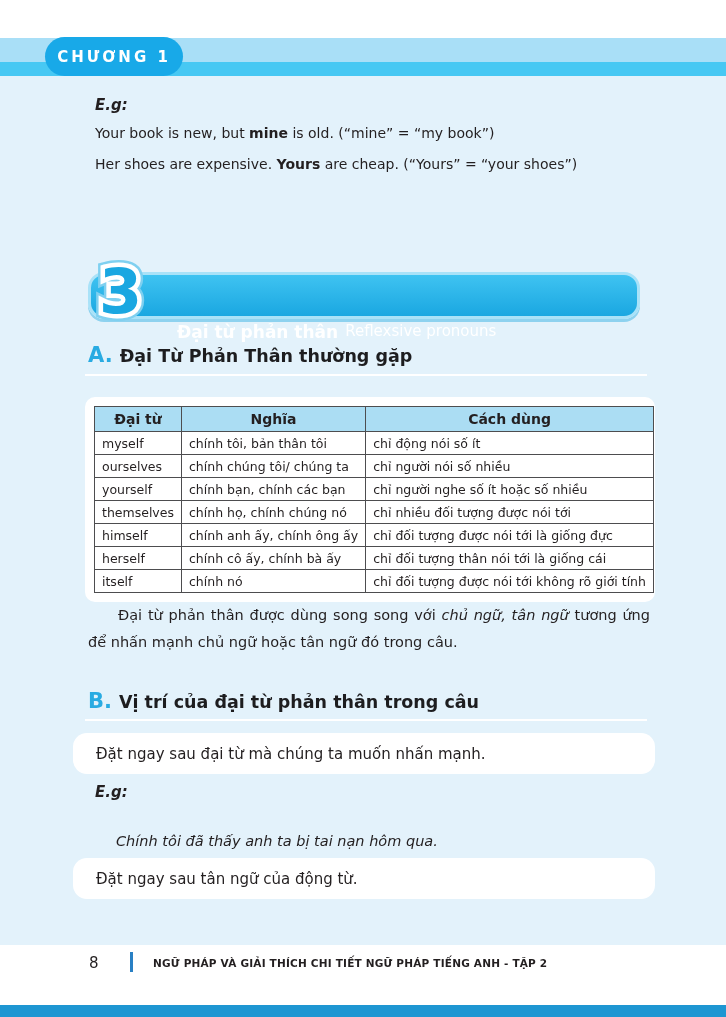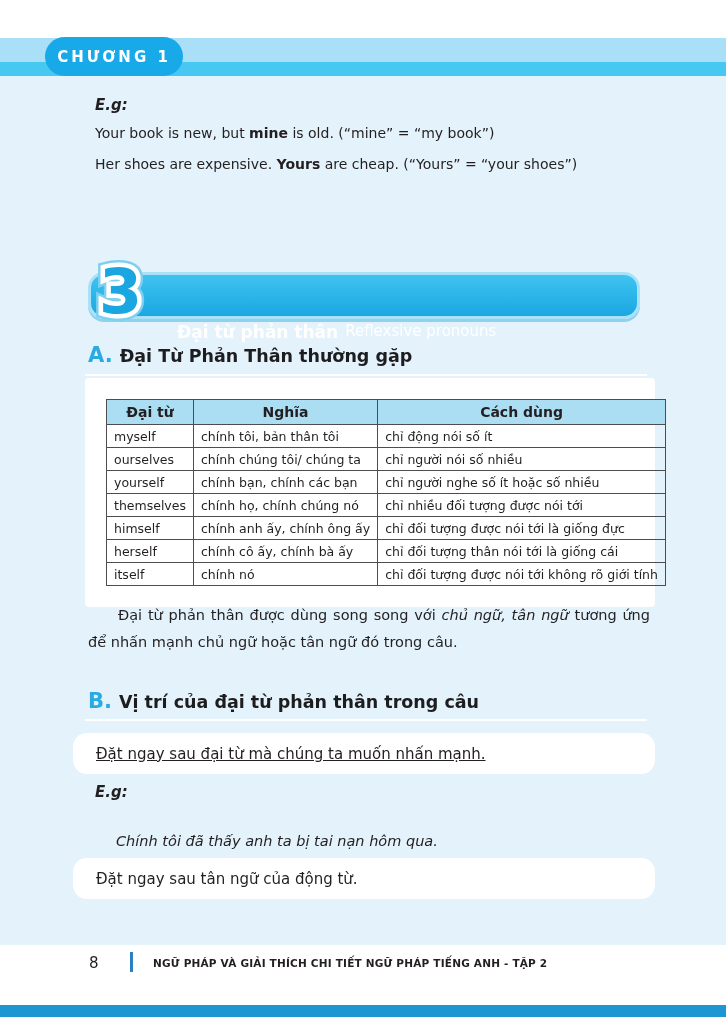--- a/index.html
+++ b/index.html
@@ -53,43 +53,43 @@
   .sec-head.a { top:343px; }
   .sec-head.b { top:689px; }
   .sec-letter { color:#29abe2; font-weight:800; font-size:21px; margin-right:7px; }
   .sec-title { font-weight:bold; font-size:17.5px; color:#1d1d1f; }
   .sec-underline { position:absolute; left:85px; width:562px; height:2px; background:#ffffff; }
   .sec-underline.a { top:374px; }
   .sec-underline.b { top:719px; }
 
   
   .table-wrap {
-    position:absolute; left:85px; top:378px; width:570px;
-    background:#ffffff; border-radius:4px; padding:21px;
+    position:absolute; left:85px; top:397px; width:570px;
+    background:#ffffff; border-radius:10px; padding:9px;
   }
   table { width:100%; border-collapse:collapse; }
   th, td { border:1.5px solid #4d4d4f; white-space:nowrap; }
   th { background:#abddf3; font-size:14px; font-weight:bold; text-align:center; padding:4px 6px; }
   td { font-size:12.5px; padding:3px 7px; height:23px; }
 
   
   .note {
     position:absolute; left:88px; top:602px; width:562px;
     font-size:14.5px; line-height:27px; text-align:justify; text-indent:30px;
   }
   .note i { font-style:italic; }
 
   
   .rule-box {
     position:absolute; left:73px; width:582px; height:41px;
     background:#ffffff; border-radius:14px;
     display:flex; align-items:center; padding-left:23px;
     font-size:15px;
   }
-  .rule-box.r1 { top:733px;text-decoration:underline; }
+  .rule-box.r1 { top:733px; }
   .rule-box.r2 { top:858px; }
   .eg-b-label { position:absolute; left:95px; top:783px; font-weight:bold; font-style:italic; font-size:15px; }
   .eg-b-en { position:absolute; left:116px; top:810px; font-size:14.5px; }
   .eg-b-en b { font-style:italic; }
   .eg-b-vi { position:absolute; left:116px; top:833px; font-size:14.5px; font-style:italic; }
 
   
   .footer-num { position:absolute; left:89px; top:954px; font-size:15px; color:#231f20; }
   .footer-bar { position:absolute; left:130px; top:952px; width:2.5px; height:20px; background:#2980c4; }
   .footer-title { position:absolute; left:153px; top:957px; font-size:10.5px; font-weight:bold; color:#231f20; letter-spacing:0.2px; }

